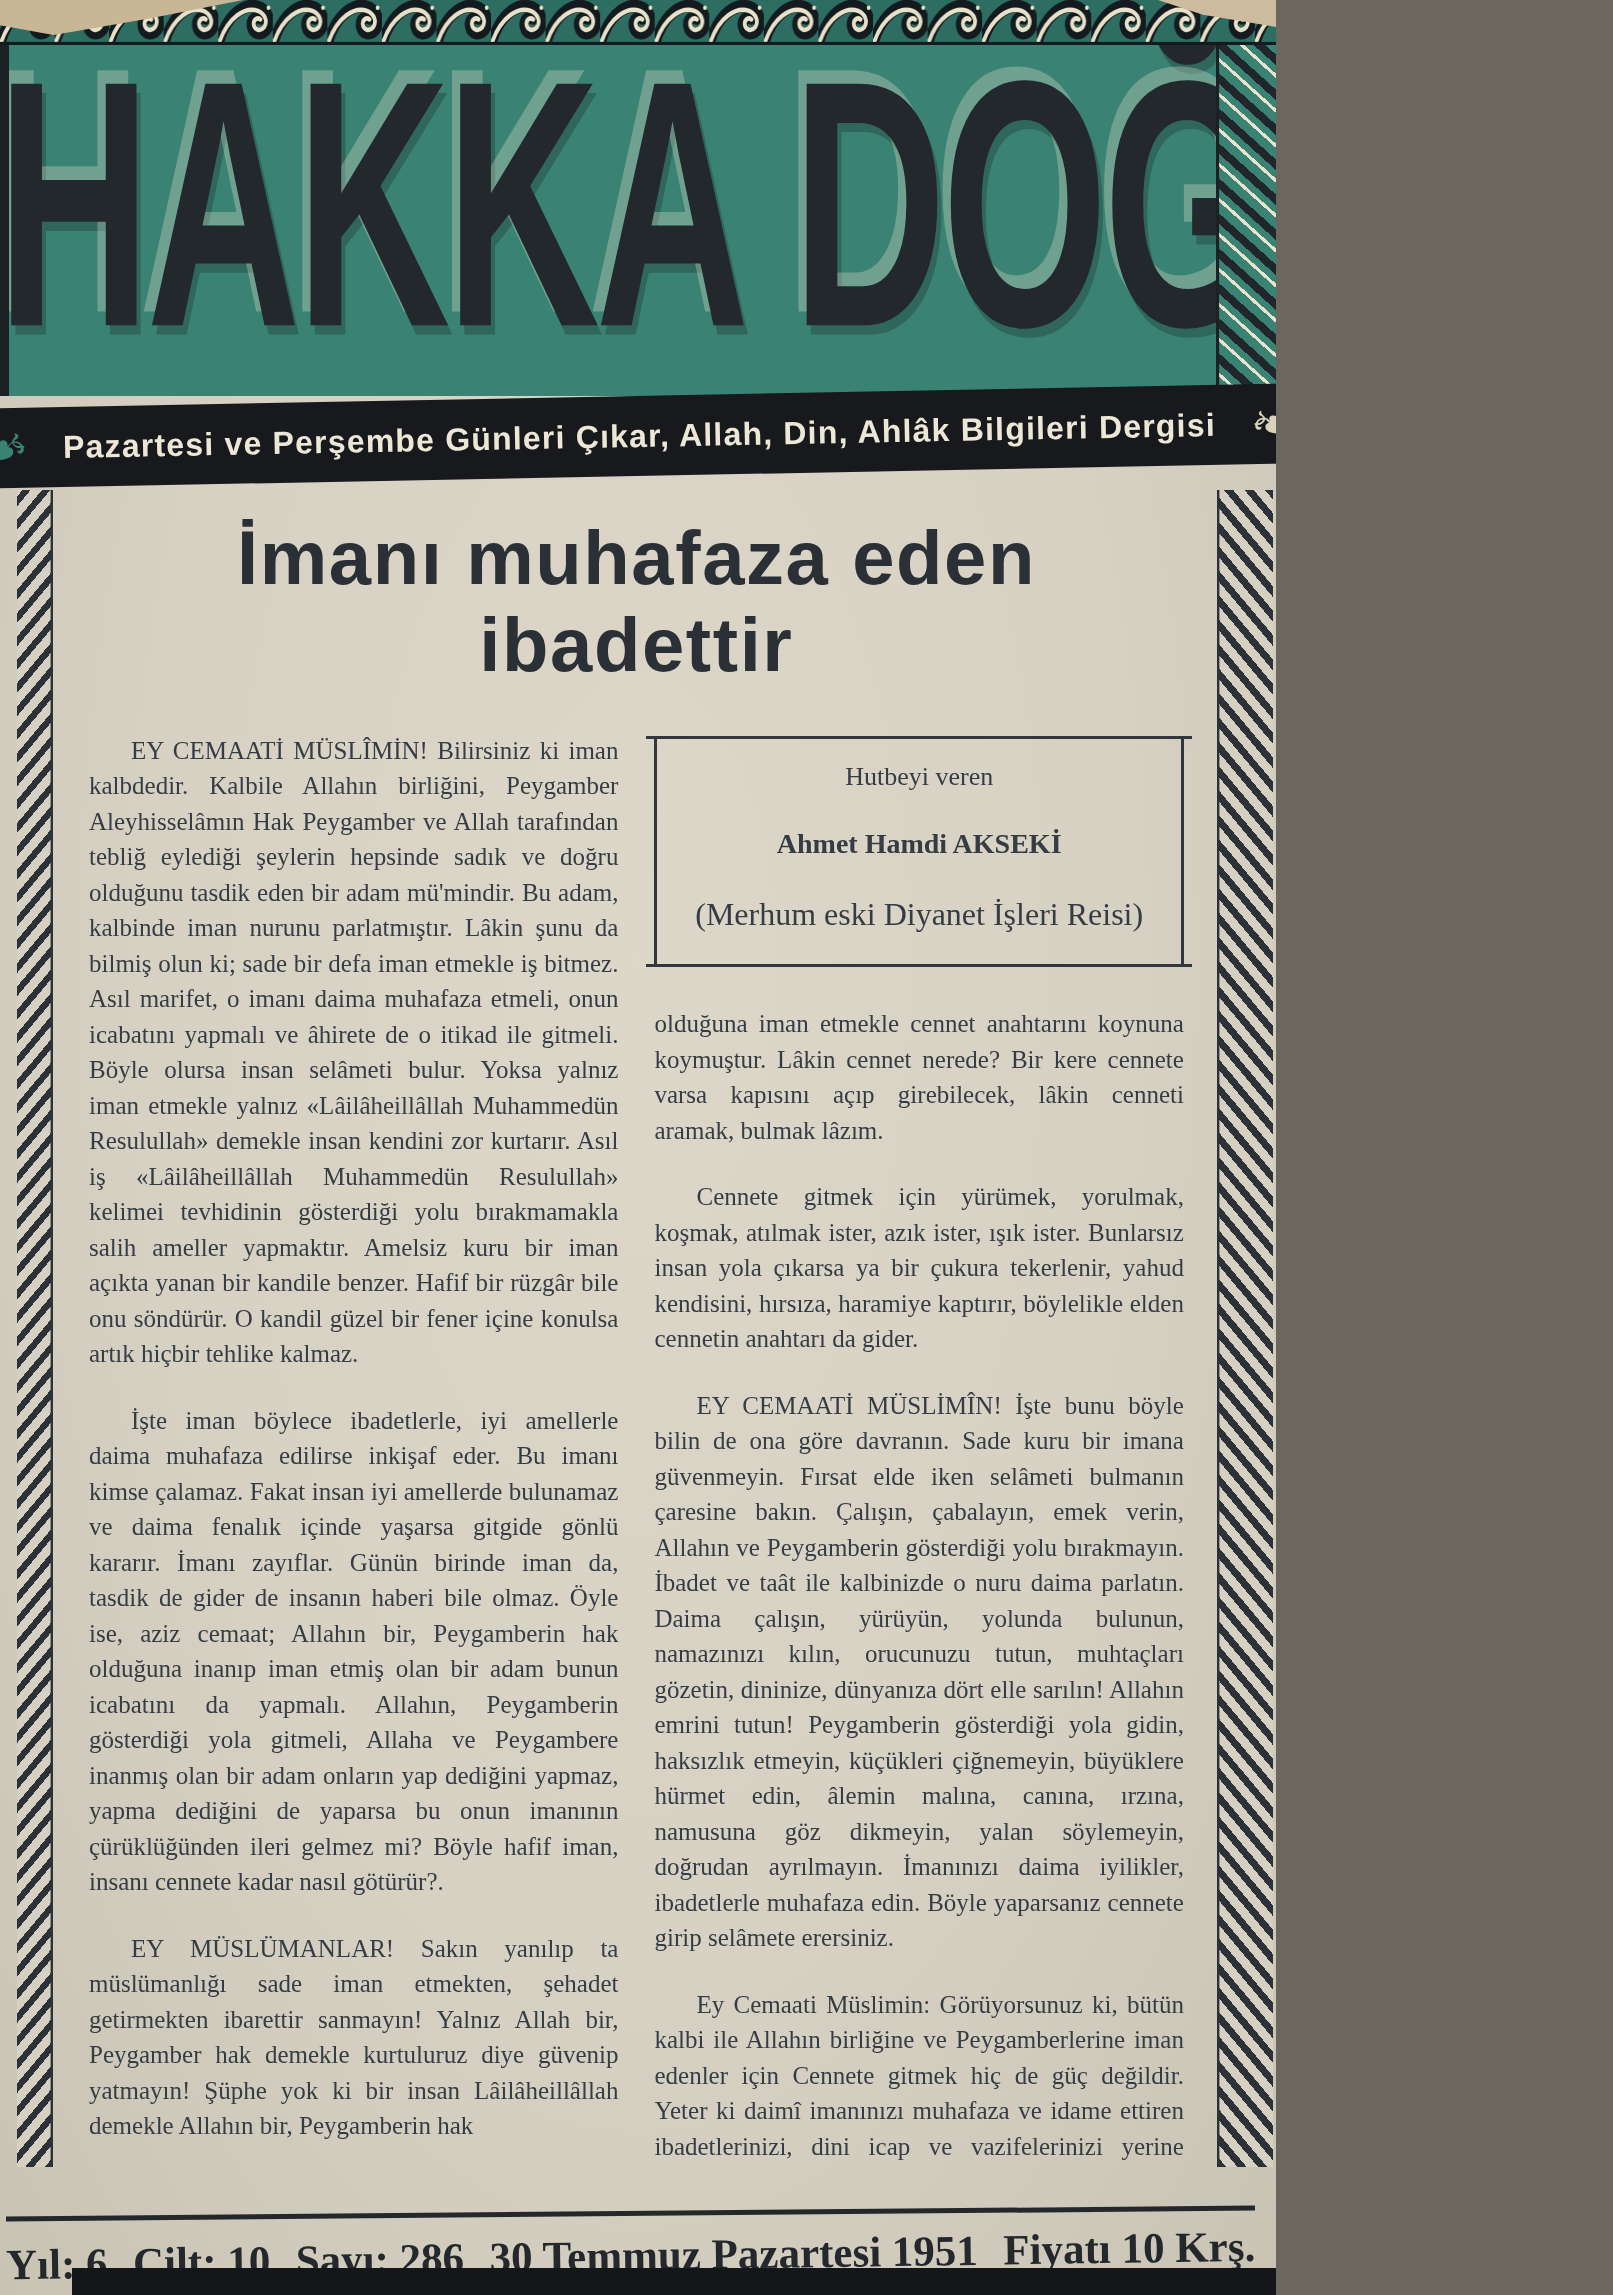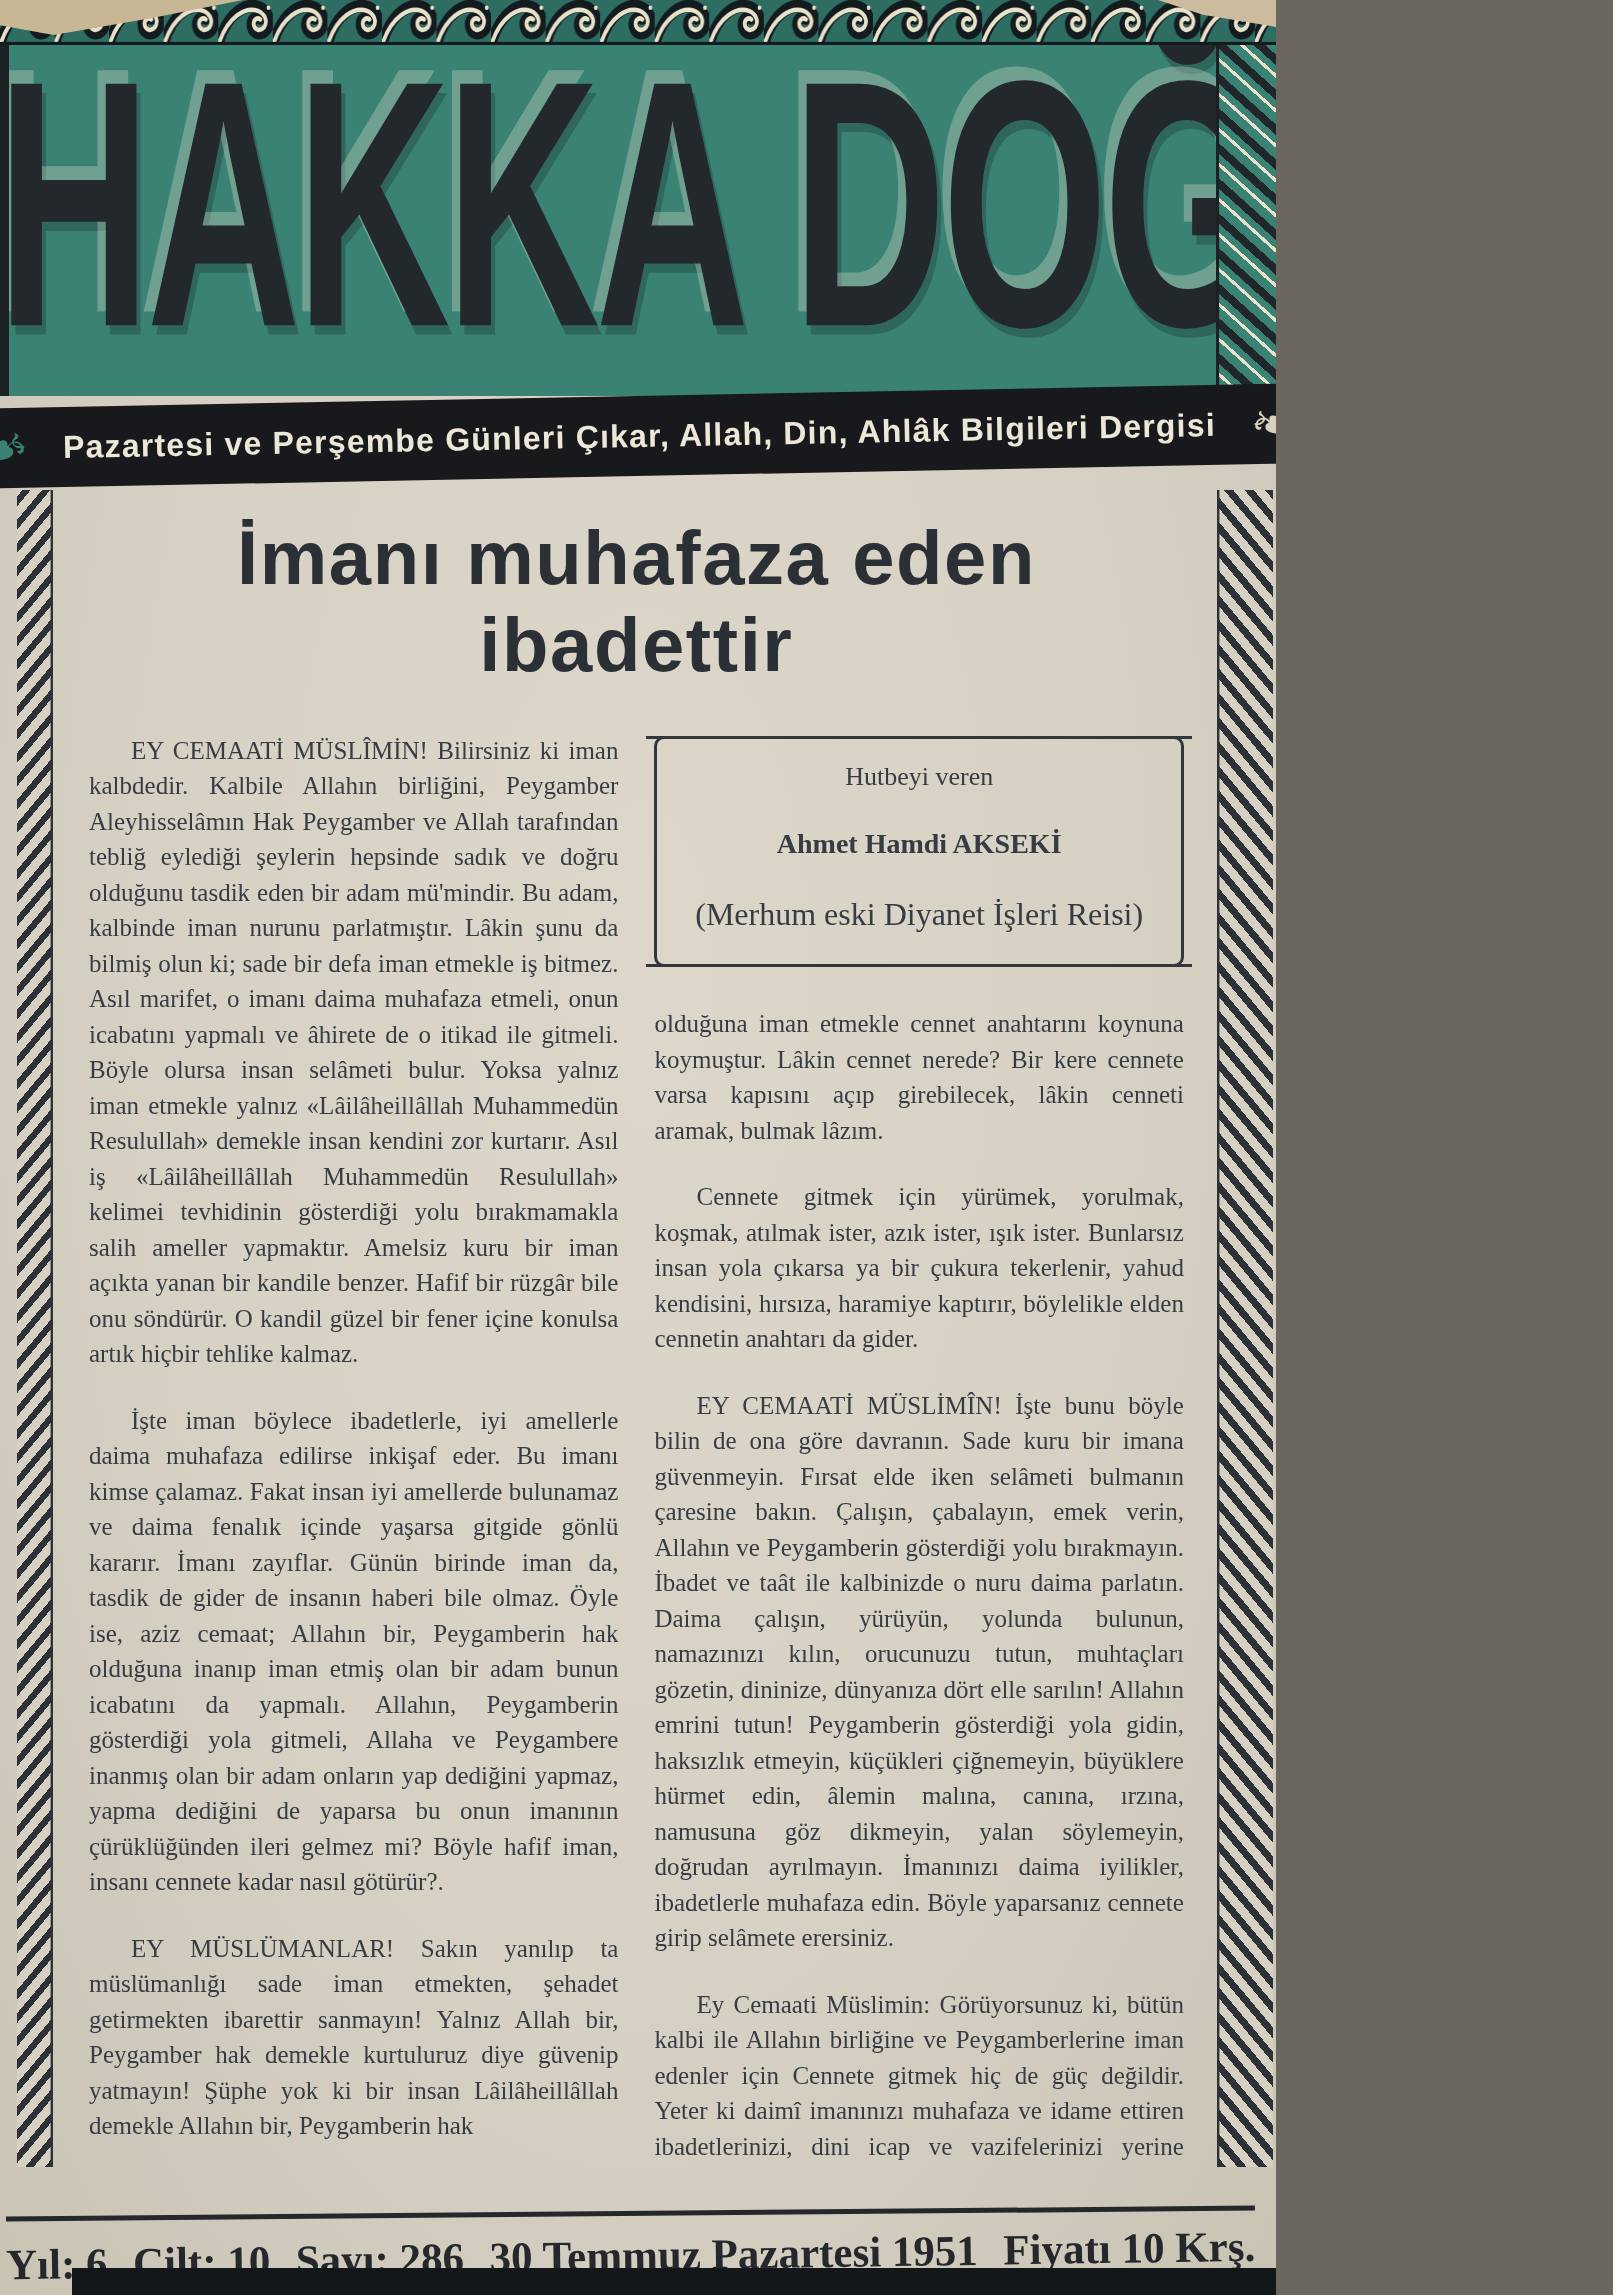--- a/index.html
+++ b/index.html
@@ -48,21 +48,21 @@
     background:repeating-linear-gradient(50deg,#2c3237 0 7px,#d5d0c2 7px 15.7px);
     box-shadow:inset 2.4px 0 0 #2c3237;}
   .content{flex:1;padding:7.8px 33px 0 36px;min-width:0;}
   .headline{font-family:"Liberation Sans", sans-serif;font-weight:bold;font-size:76px;
     color:#2b3036;text-align:center;margin:16px 0 45px;letter-spacing:1.6px;}
   .columns{display:flex;gap:36px;}
   .col{flex:1;font-size:25px;line-height:1.42;color:#363c44;text-align:justify;min-width:0;}
   .col p{margin:0 0 31px;text-indent:42px;}
   .col p.no-indent{text-indent:0;}
   
-  .infobox{position:relative;border:3.1px solid #31373d;border-radius:10px;
+  .infobox{position:relative;border:3.1px solid #31373d;border-radius:2px;
     padding:20.4px 14px 27px;text-align:center;margin:3.1px 0 39px;}
   .infobox::before{content:"";position:absolute;top:-3.1px;left:-11px;right:-11px;height:3.1px;background:#31373d;}
   .infobox::after{content:"";position:absolute;bottom:-3.1px;left:-11px;right:-11px;height:3.1px;background:#31373d;}
   .infobox p{margin:0;text-indent:0;text-align:center;}
   .ib1{font-size:26px;margin-bottom:28px !important;}
   .ib2{font-size:28px;font-weight:bold;margin-bottom:28px !important;}
   .ib3{font-size:32px;}
   
   .footer{position:absolute;left:0;right:0;bottom:15px;padding:0 20.4px 0 6.3px;}
   .footer-rule{height:4.7px;background:#24282c;transform:rotate(-0.5deg);margin-bottom:15.7px;}

